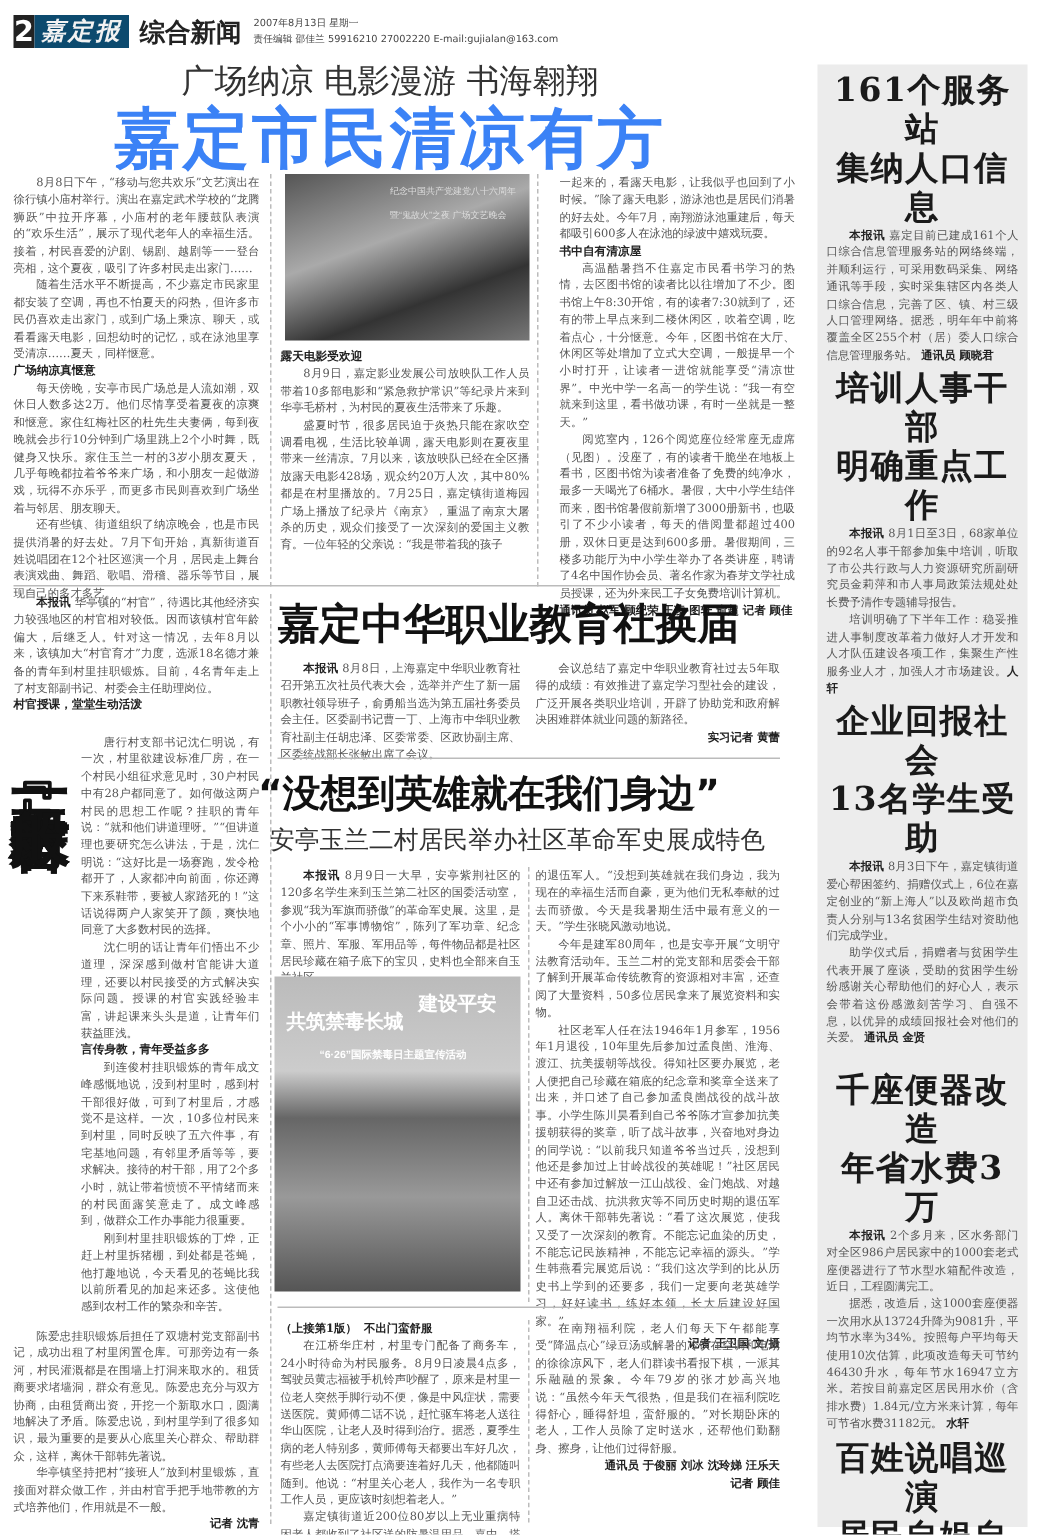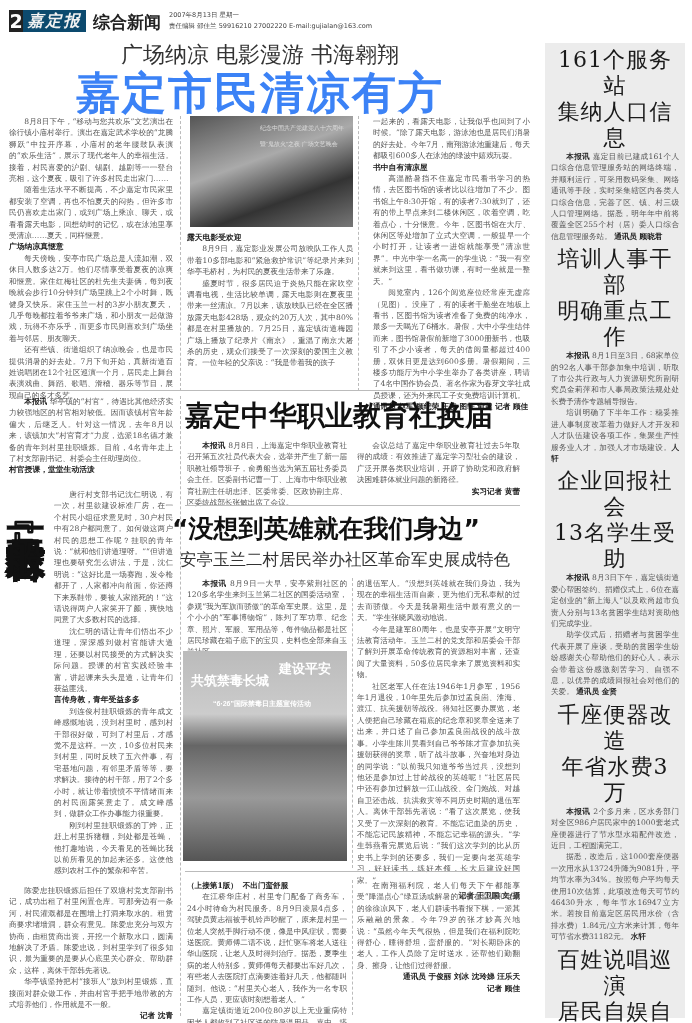--- a/index.html
+++ b/index.html
@@ -6,21 +6,21 @@
 body{width:692px;height:1023px;background:#fff;font-family:"DejaVu Serif",serif;color:#333;overflow:hidden;position:relative}
 .abs{position:absolute}
 .p{font-size:7.6px;line-height:11.4px;color:#555;text-align:justify;font-family:"DejaVu Serif",serif}
 .p p{text-indent:2em}
 .sub{font-weight:bold;color:#222;font-size:7.8px;line-height:11.4px}
 .by{font-weight:bold;color:#222;text-align:right}
 .lead{font-weight:bold;color:#222}
 .hr{position:absolute;height:1px;background:#bbb}
 .vdash{position:absolute;width:0;border-left:1px dashed #bbb}
 .side{background:#ececec}
-.sh{font-family:"DejaVu Serif",serif;font-weight:normal;color:#1a1a1a;text-align:center;font-size:22px;line-height:26px;letter-spacing:1px}
+.sh{font-family:"DejaVu Serif",serif;font-weight:bold;color:#1a1a1a;text-align:center;font-size:22px;line-height:26px;letter-spacing:1px}
 .photo{background:linear-gradient(160deg,#555,#aaa 40%,#333 70%,#777);}
 </style>
 </head>
 <body>
 
 <div class="abs" style="left:9px;top:10px;width:680px;height:24px">
   <div class="abs" style="left:0;top:0;width:14px;height:22px;background:#222;color:#fff;font:bold 19px/22px 'DejaVu Sans',sans-serif;text-align:center">2</div>
   <div class="abs" style="left:14px;top:0;width:63px;height:22px;background:#0c4a6e;color:#f2f2f2;font:italic bold 16px/22px 'DejaVu Serif',serif;text-align:center;letter-spacing:2px">嘉定报</div>
   <div class="abs" style="left:84px;top:1px;font:bold 17px/22px 'DejaVu Sans',sans-serif;color:#222">综合新闻</div>
   <div class="abs" style="left:160px;top:1px;font:6.5px/9px 'DejaVu Sans',sans-serif;color:#444">2007年8月13日 星期一</div>
@@ -134,21 +134,21 @@
       </div>
   </div>
   <div style="margin-top:4px">
     <div class="sh">企业回报社会</div>
     <div class="sh">13名学生受助</div>
     <div class="p">
         <p><span class="lead">本报讯</span> <span>8月3日下午，嘉定镇街道爱心帮困签约、捐赠仪式上，6位在嘉定创业的“新上海人”以及欧尚超市负责人分别与13名贫困学生结对资助他们完成学业。</span></p>
         <p><span>助学仪式后，捐赠者与贫困学生代表开展了座谈，受助的贫困学生纷纷感谢关心帮助他们的好心人，表示会带着这份感激刻苦学习、自强不息，以优异的成绩回报社会对他们的关爱。</span> <span class="lead">通讯员 金贤</span></p>
       </div>
   </div>
-  <div style="margin-top:4px">
+  <div style="margin-top:16px">
     <div class="sh">千座便器改造</div>
     <div class="sh">年省水费3万</div>
     <div class="p">
         <p><span class="lead">本报讯</span> <span>2个多月来，区水务部门对全区986户居民家中的1000套老式座便器进行了节水型水箱配件改造，近日，工程圆满完工。</span></p>
         <p><span>据悉，改造后，这1000套座便器一次用水从13724升降为9081升，平均节水率为34%。按照每户平均每天使用10次估算，此项改造每天可节约46430升水，每年节水16947立方米。若按目前嘉定区居民用水价（含排水费）1.84元/立方米来计算，每年可节省水费31182元。</span> <span class="lead">水轩</span></p>
       </div>
   </div>
   <div style="margin-top:4px">
     <div class="sh">百姓说唱巡演</div>
     <div class="sh">居民自娱自乐</div>

